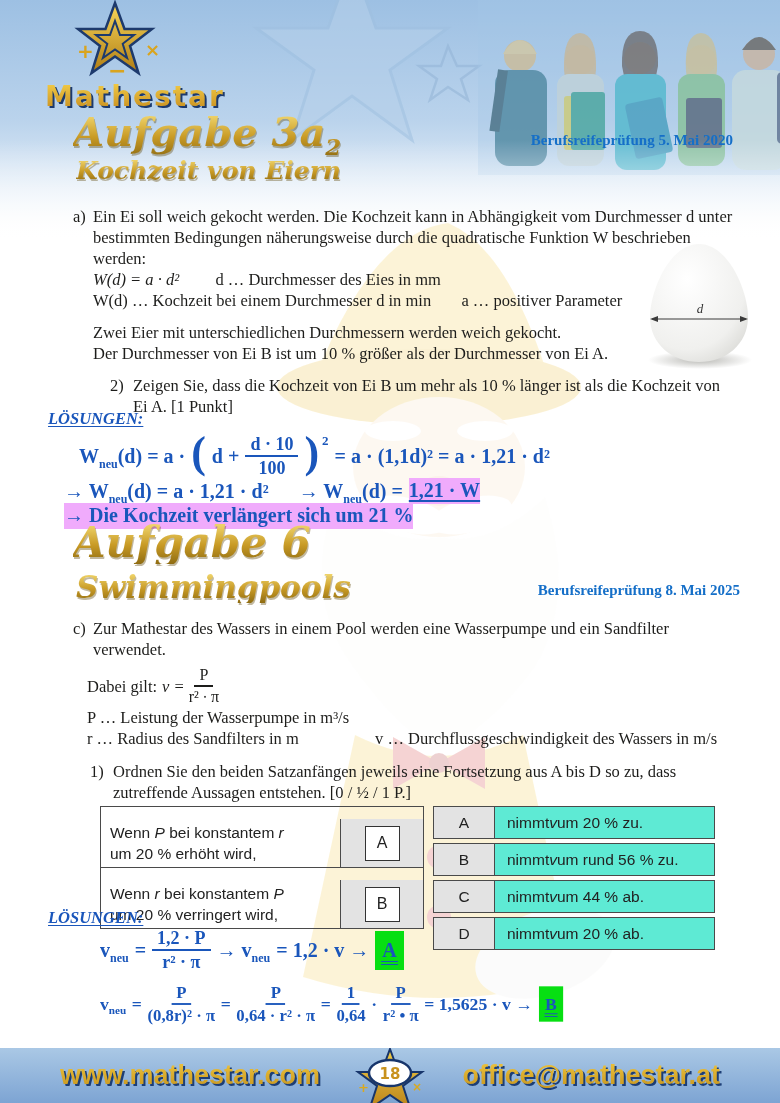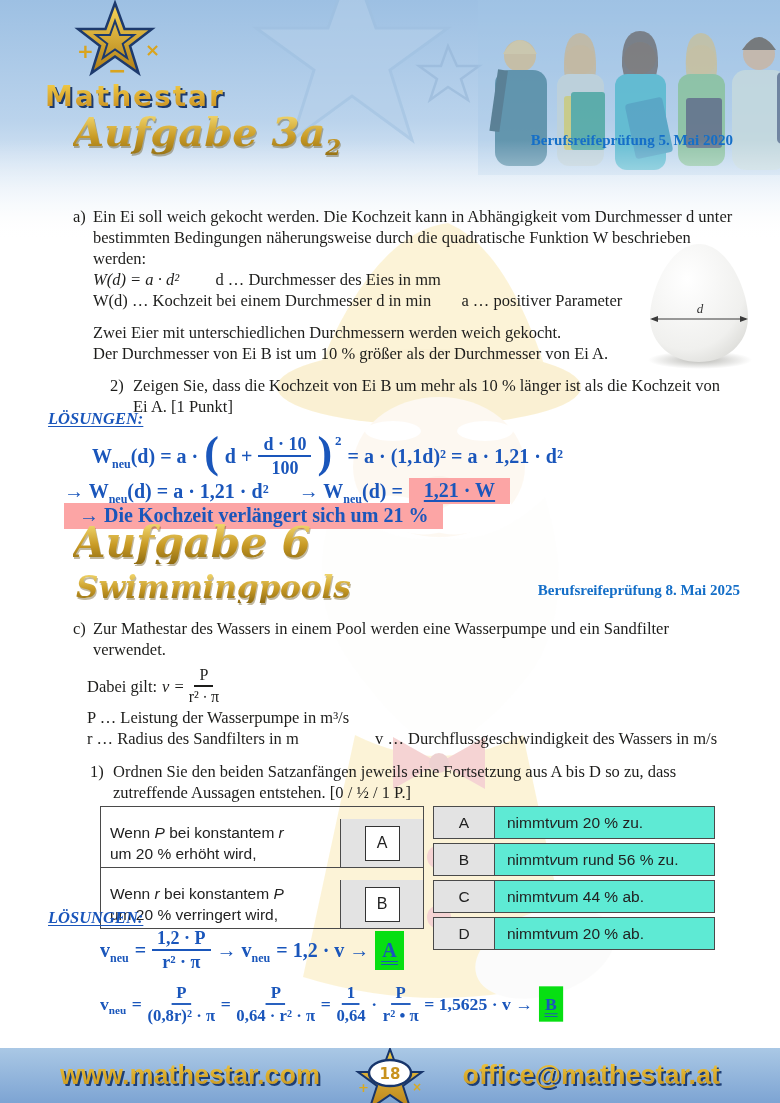--- a/index.html
+++ b/index.html
@@ -44,21 +44,21 @@
   .sol-label{position:absolute;left:48px;color:#1a56bb;font-weight:bold;font-style:italic;
              font-size:16.5px;text-decoration:underline;text-underline-offset:2px;}
   .formula{position:absolute;display:flex;align-items:center;gap:6px;
            color:#1a56bb;font-weight:bold;font-size:20px;white-space:nowrap;}
   .formula sub{font-size:12px;line-height:0;font-weight:bold;}
   .frac{display:inline-flex;flex-direction:column;align-items:center;font-size:18px;line-height:1.12;}
   .frac .num{padding:0 5px 1px;border-bottom:2.2px solid #1a56bb;}
   .frac .den{padding-top:1px;}
   .bigp{font-size:44px;line-height:.8;font-weight:bold;transform:translateY(-3px);}
   .pexp{font-size:13px;position:relative;top:-15px;margin-left:-3px;}
-  .hl{background:#fca5a5;padding:1px 15px 2px;}
+  .hl{background:#f0abfc;padding:1px 0 2px;}
   .hl-u{text-decoration:underline;text-decoration-thickness:2px;text-underline-offset:3px;}
   .hl-ans{background:#07df12;padding:9px 6px 5px;display:inline-flex;}
   .hl-ans .ans-letter{border-bottom:4px double #1a56bb;padding:0 1px 1px;line-height:1;}
 
   
   .sans{font-family:"Liberation Sans",sans-serif;}
   .match-table{position:absolute;left:100px;top:806px;width:322px;border:1.6px solid #4a4a4a;
                font-size:15.5px;color:#222;}
   .match-row{display:flex;border-bottom:1.4px solid #4a4a4a;height:48px;margin-top:12px;}
   .match-row:last-child{border-bottom:none;}
@@ -166,20 +166,21 @@
       <text x="24" y="58" font-family="DejaVu Sans" font-size="20" font-weight="bold" fill="#d9a41e">+</text>
       <text x="92" y="56" font-family="DejaVu Sans" font-size="18" font-weight="bold" fill="#d9a41e">×</text>
       <text x="55" y="78" font-family="DejaVu Sans" font-size="22" font-weight="bold" fill="#d9a41e">−</text>
     </svg>
     <div class="logo-word" style="font-size:28px;margin-top:-4px;">Mathestar</div>
   </div>
 
   <div class="heading gold title1">
     <span>Aufgabe 3a</span><sub>2</sub>
   </div>
+  <div class="heading gold subtitle1">Kochzeit von Eiern</div>
   <div class="exam-date date1">Berufsreifeprüfung 5. Mai 2020</div>
 
   <div class="para" style="left:73px;top:206px;">
     <div class="hang">
       <span class="lab">a)</span>
       <div>
         <div>Ein Ei soll weich gekocht werden. Die Kochzeit kann in Abhängigkeit vom Durchmesser d unter</div>
         <div>bestimmten Bedingungen näherungsweise durch die quadratische Funktion W beschrieben</div>
         <div>werden:</div>
         <div>
@@ -224,21 +225,21 @@
     <g stroke="#3a3a3a" stroke-width="1.2">
       <line x1="18" y1="81" x2="112" y2="81"></line>
       <polygon points="16,81 24,78 24,84" fill="#3a3a3a" stroke="none"></polygon>
       <polygon points="114,81 106,78 106,84" fill="#3a3a3a" stroke="none"></polygon>
     </g>
     <text x="66" y="75" text-anchor="middle" font-family="Liberation Serif" font-style="italic" font-size="13" fill="#333">d</text>
   </svg>
 
   <div class="sol-label" style="top:409px;">LÖSUNGEN:</div>
 
-  <div class="formula" style="left:92px;top:432px;height:48px;">
+  <div class="formula" style="left:79px;top:432px;height:48px;">
     <span><span>W</span><sub>neu</sub><span>(d) = a ·</span></span>
     <span class="bigp">(</span>
     <span>d +</span>
     <span class="frac">
       <span class="num">d · 10</span>
       <span class="den">100</span>
     </span>
     <span class="bigp">)</span>
     <span class="pexp">2</span>
     <span>= a · (1,1d)² = a · 1,21 · d²</span>

